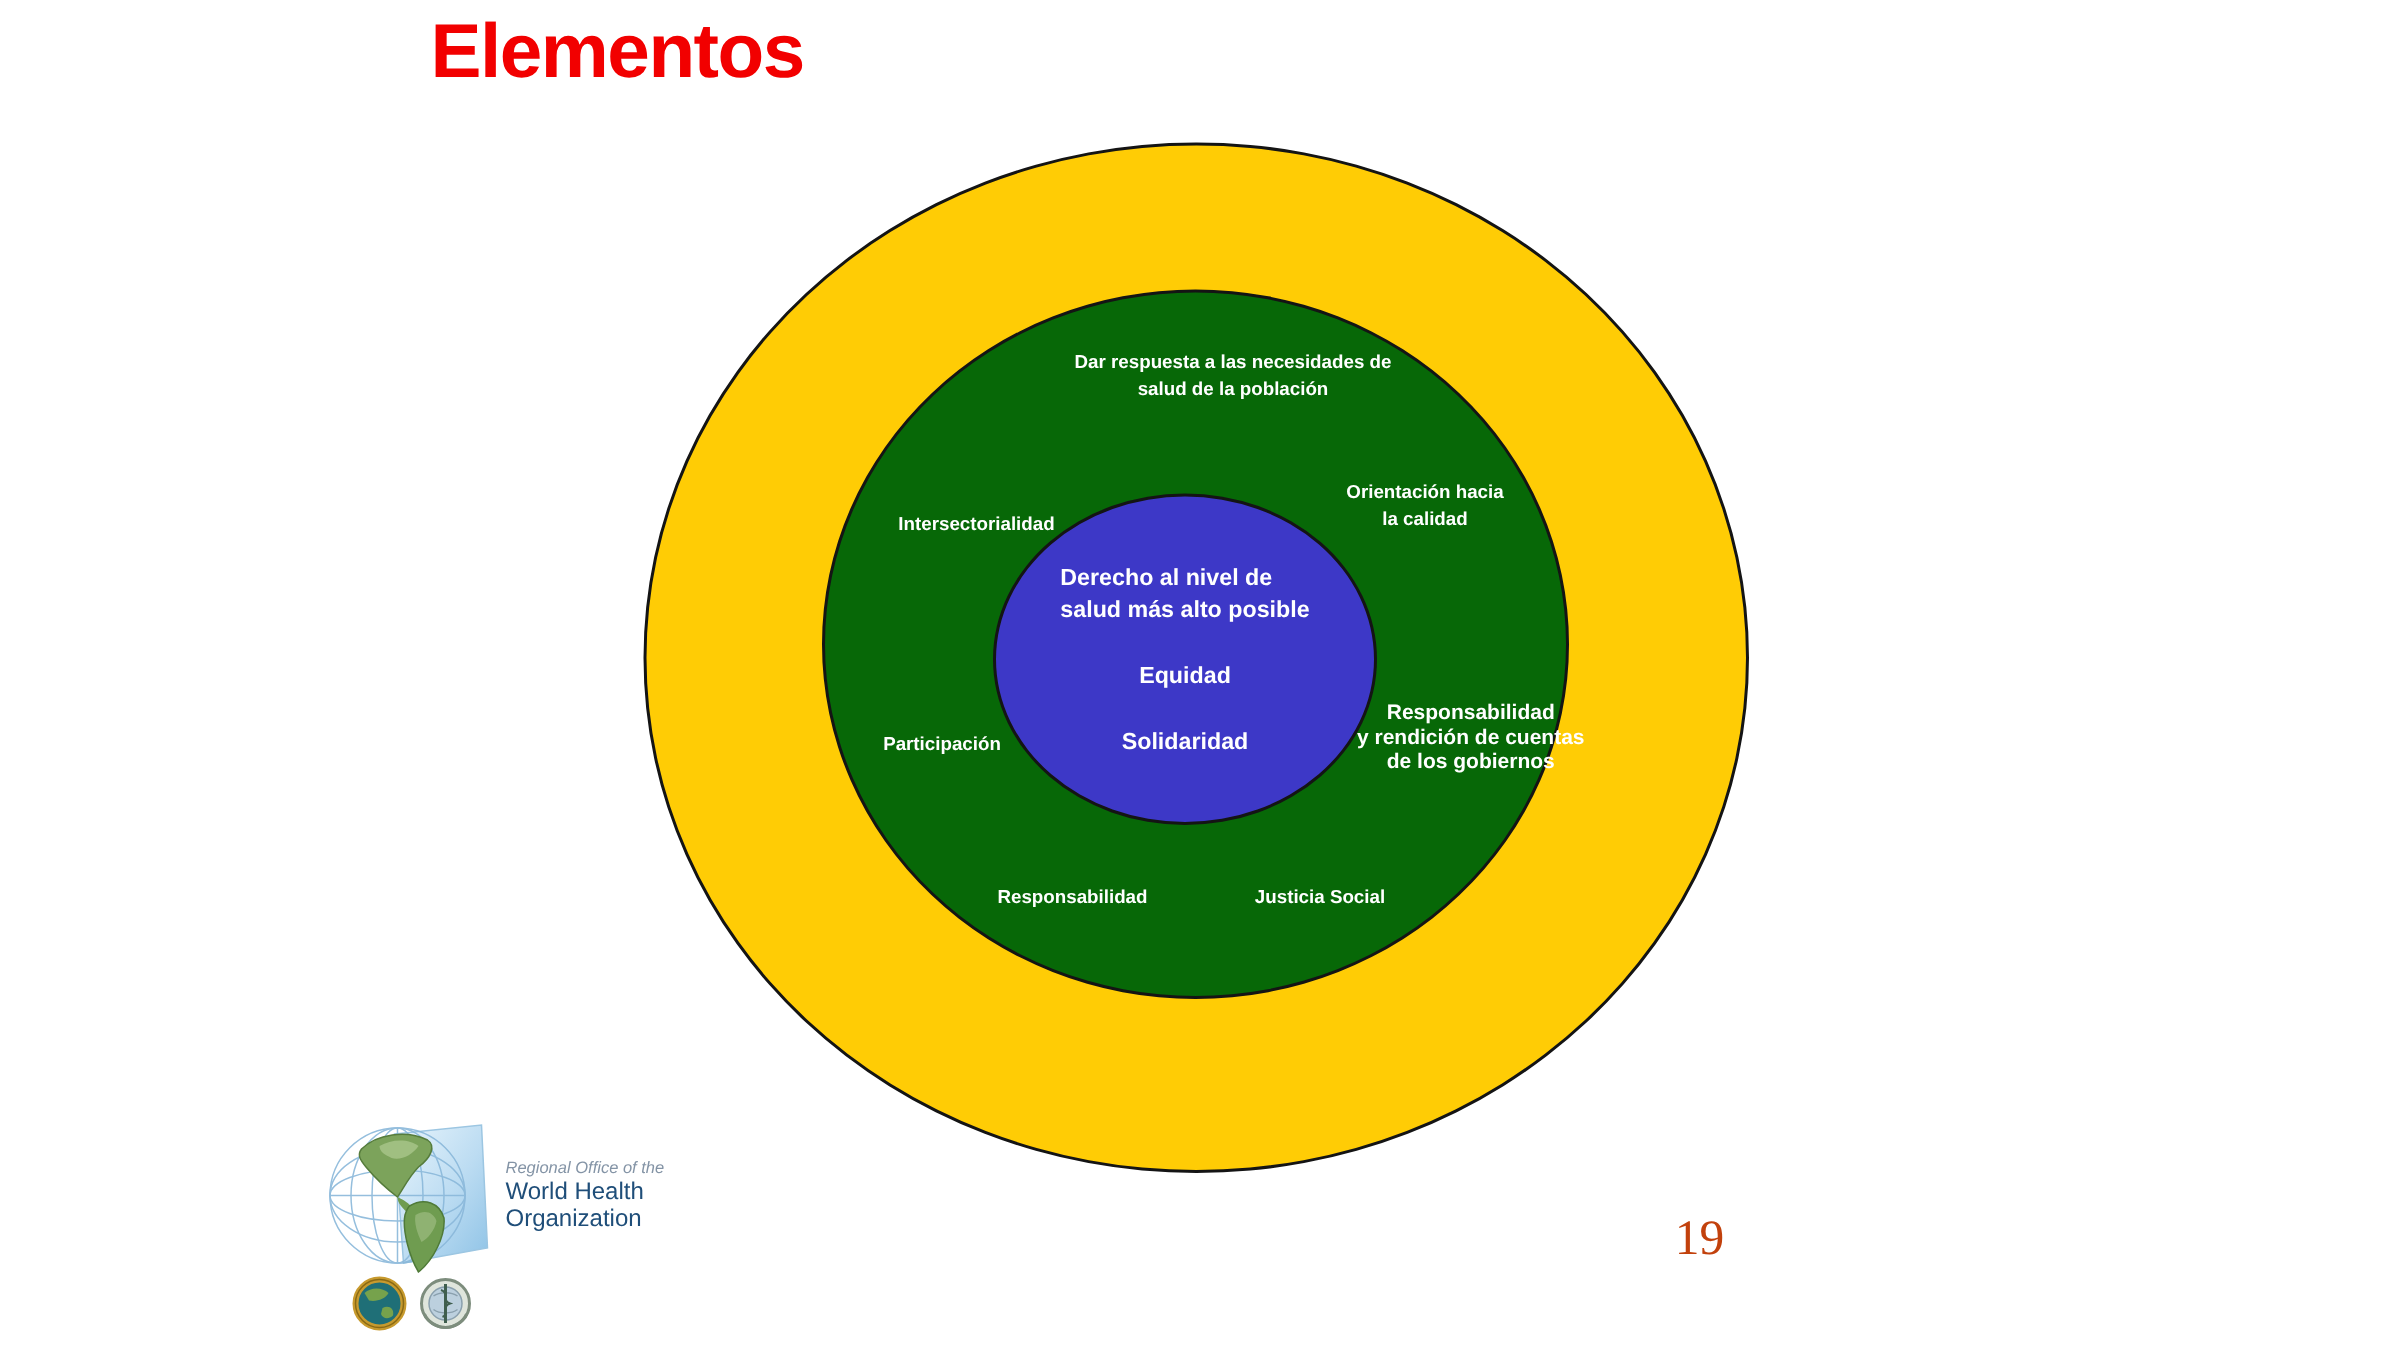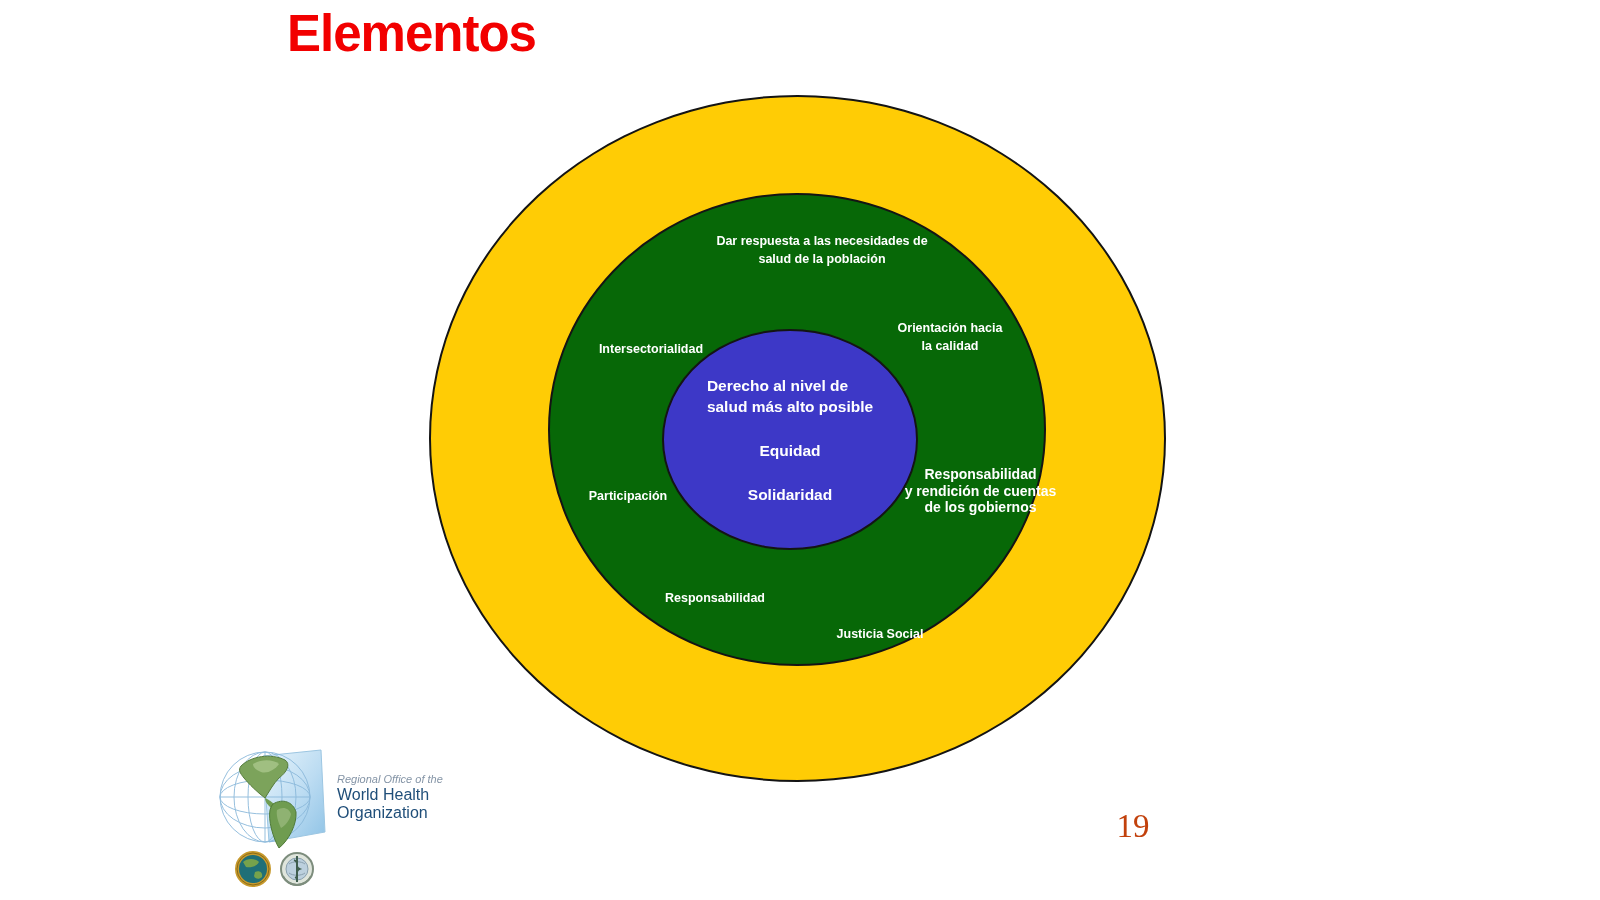--- a/index.html
+++ b/index.html
@@ -29,21 +29,21 @@
     position:absolute; color:#ffffff; font-weight:bold;
     font-size:12.5px; line-height:18px; text-align:center;
     white-space:pre-line;
   }
   .lbl-top          { left:672px; top:232px; width:300px; }
   .lbl-upper-right  { left:870px; top:319px; width:160px; }
   .lbl-upper-left   { left:561px; top:340px; width:180px; }
   .lbl-left         { left:538px; top:487px; width:180px; }
   .lbl-right        { left:878px; top:466px; width:205px; font-size:14px; line-height:16.5px; }
   .lbl-bottom-left  { left:625px; top:589px; width:180px; }
-  .lbl-bottom-right { left:790px; top:589px; width:180px;margin-top:36px; }
+  .lbl-bottom-right { left:790px; top:589px; width:180px; }
   .inner-text {
     color:#ffffff; font-weight:bold; text-align:left;
     font-size:15.5px; line-height:21px; white-space:pre-line;
   }
   .inner-gap { margin-top:23px; }
   .preline { white-space:pre-line; }
 
   .logo { position:absolute; left:213px; top:740px; width:300px; height:150px; }
   .logo-art { position:absolute; left:0; top:0; }
   .logo-text { position:absolute; left:124px; top:24px; width:176px; }

